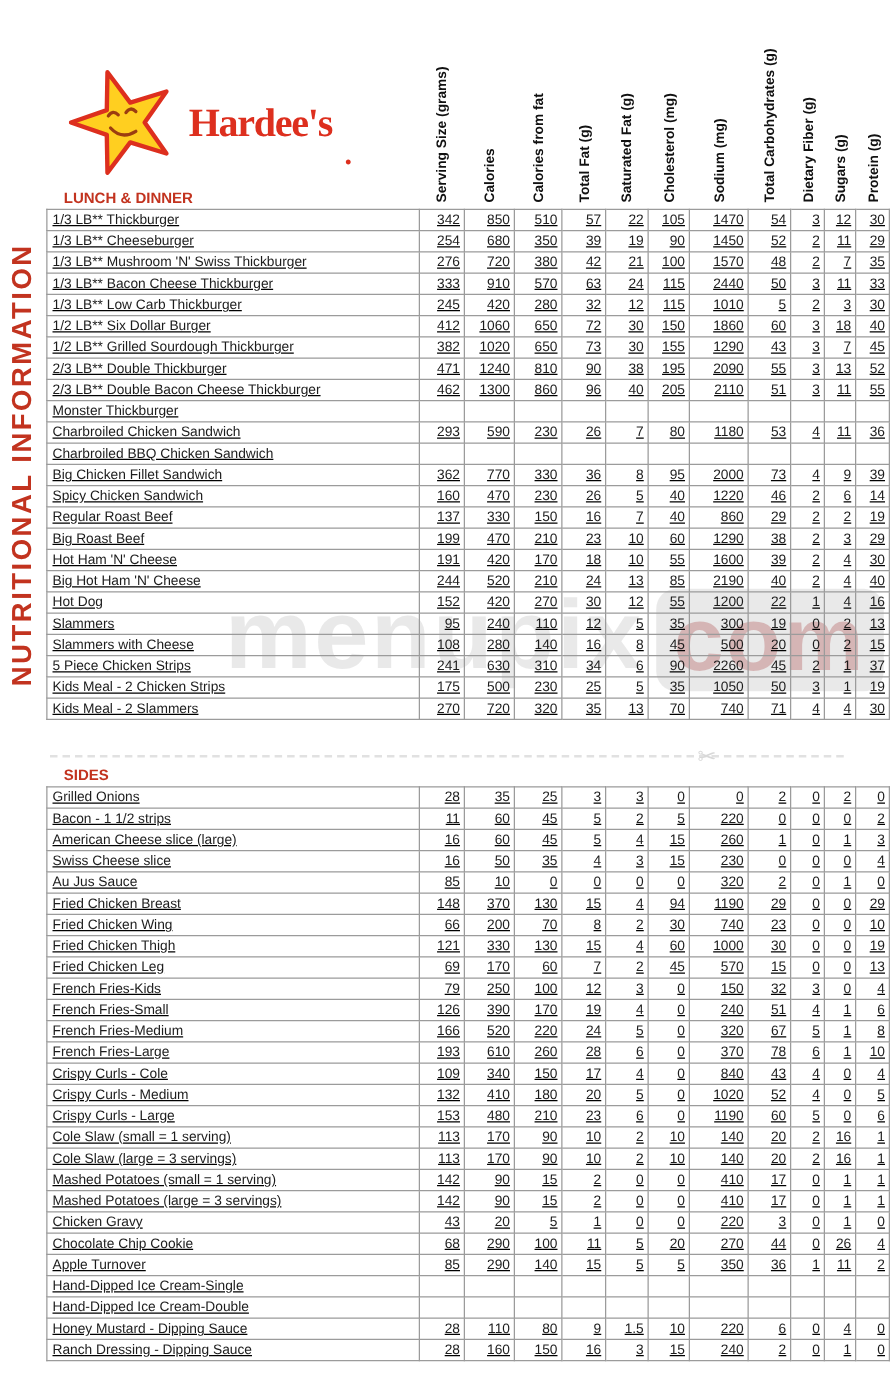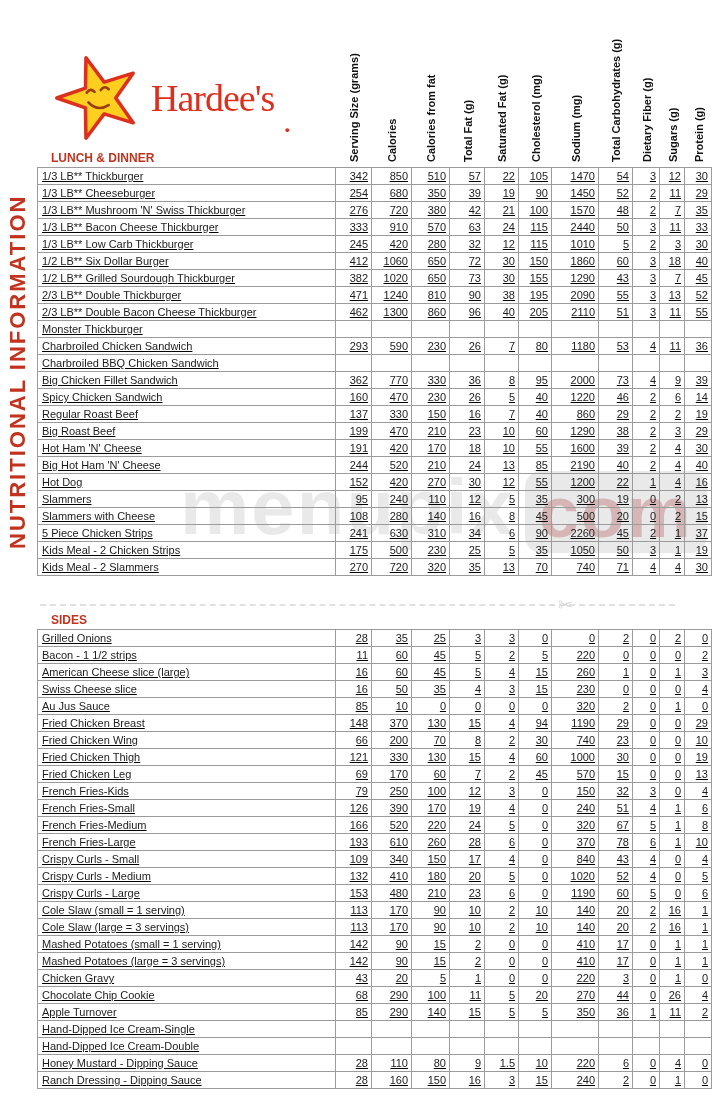--- a/index.html
+++ b/index.html
@@ -8,21 +8,21 @@
     --border-gray:#9b9b9b;
     --wm-gray:#bdbdbd;
   }
   *{box-sizing:border-box;margin:0;padding:0;}
   html,body{background:#fff;}
   body{font-family:"Liberation Sans",sans-serif;}
   .page{position:relative;width:717px;height:1104px;background:#fff;overflow:hidden;}
 
   
   .logo{position:absolute;left:55px;top:52px;display:flex;align-items:center;gap:8px;}
-  .logo-text{font-family:"Liberation Serif",serif;font-weight:normal;font-size:38px;color:var(--brand-red);letter-spacing:-1px;}
+  .logo-text{font-family:"Liberation Serif",serif;font-weight:bold;font-size:32px;color:var(--brand-red);letter-spacing:-1px;}
   .logo-dot{font-family:"Liberation Serif",serif;font-weight:bold;font-size:24px;color:var(--brand-red);align-self:flex-end;margin-left:2px;margin-bottom:6px;}
 
   
   .vside span{position:absolute;left:5px;top:549px;transform-origin:0 0;transform:rotate(-90deg);
     white-space:nowrap;font-weight:bold;font-size:22px;letter-spacing:2px;color:var(--section-red);}
 
   
   .headers{position:absolute;left:37px;top:0;height:166px;display:flex;}
   .hcell{position:relative;height:100%;flex:0 0 auto;}
   .vlabel{position:absolute;bottom:4px;left:calc(50% + 7px);transform-origin:0 100%;
@@ -664,21 +664,21 @@
           <td class="num">28</td>
           <td class="num">6</td>
           <td class="num">0</td>
           <td class="num">370</td>
           <td class="num">78</td>
           <td class="num">6</td>
           <td class="num">1</td>
           <td class="num">10</td>
         </tr>
         <tr>
-          <td class="name">Crispy Curls - Small</td>
+          <td class="name">Crispy Curls - Cole</td>
           <td class="num">109</td>
           <td class="num">340</td>
           <td class="num">150</td>
           <td class="num">17</td>
           <td class="num">4</td>
           <td class="num">0</td>
           <td class="num">840</td>
           <td class="num">43</td>
           <td class="num">4</td>
           <td class="num">0</td>

